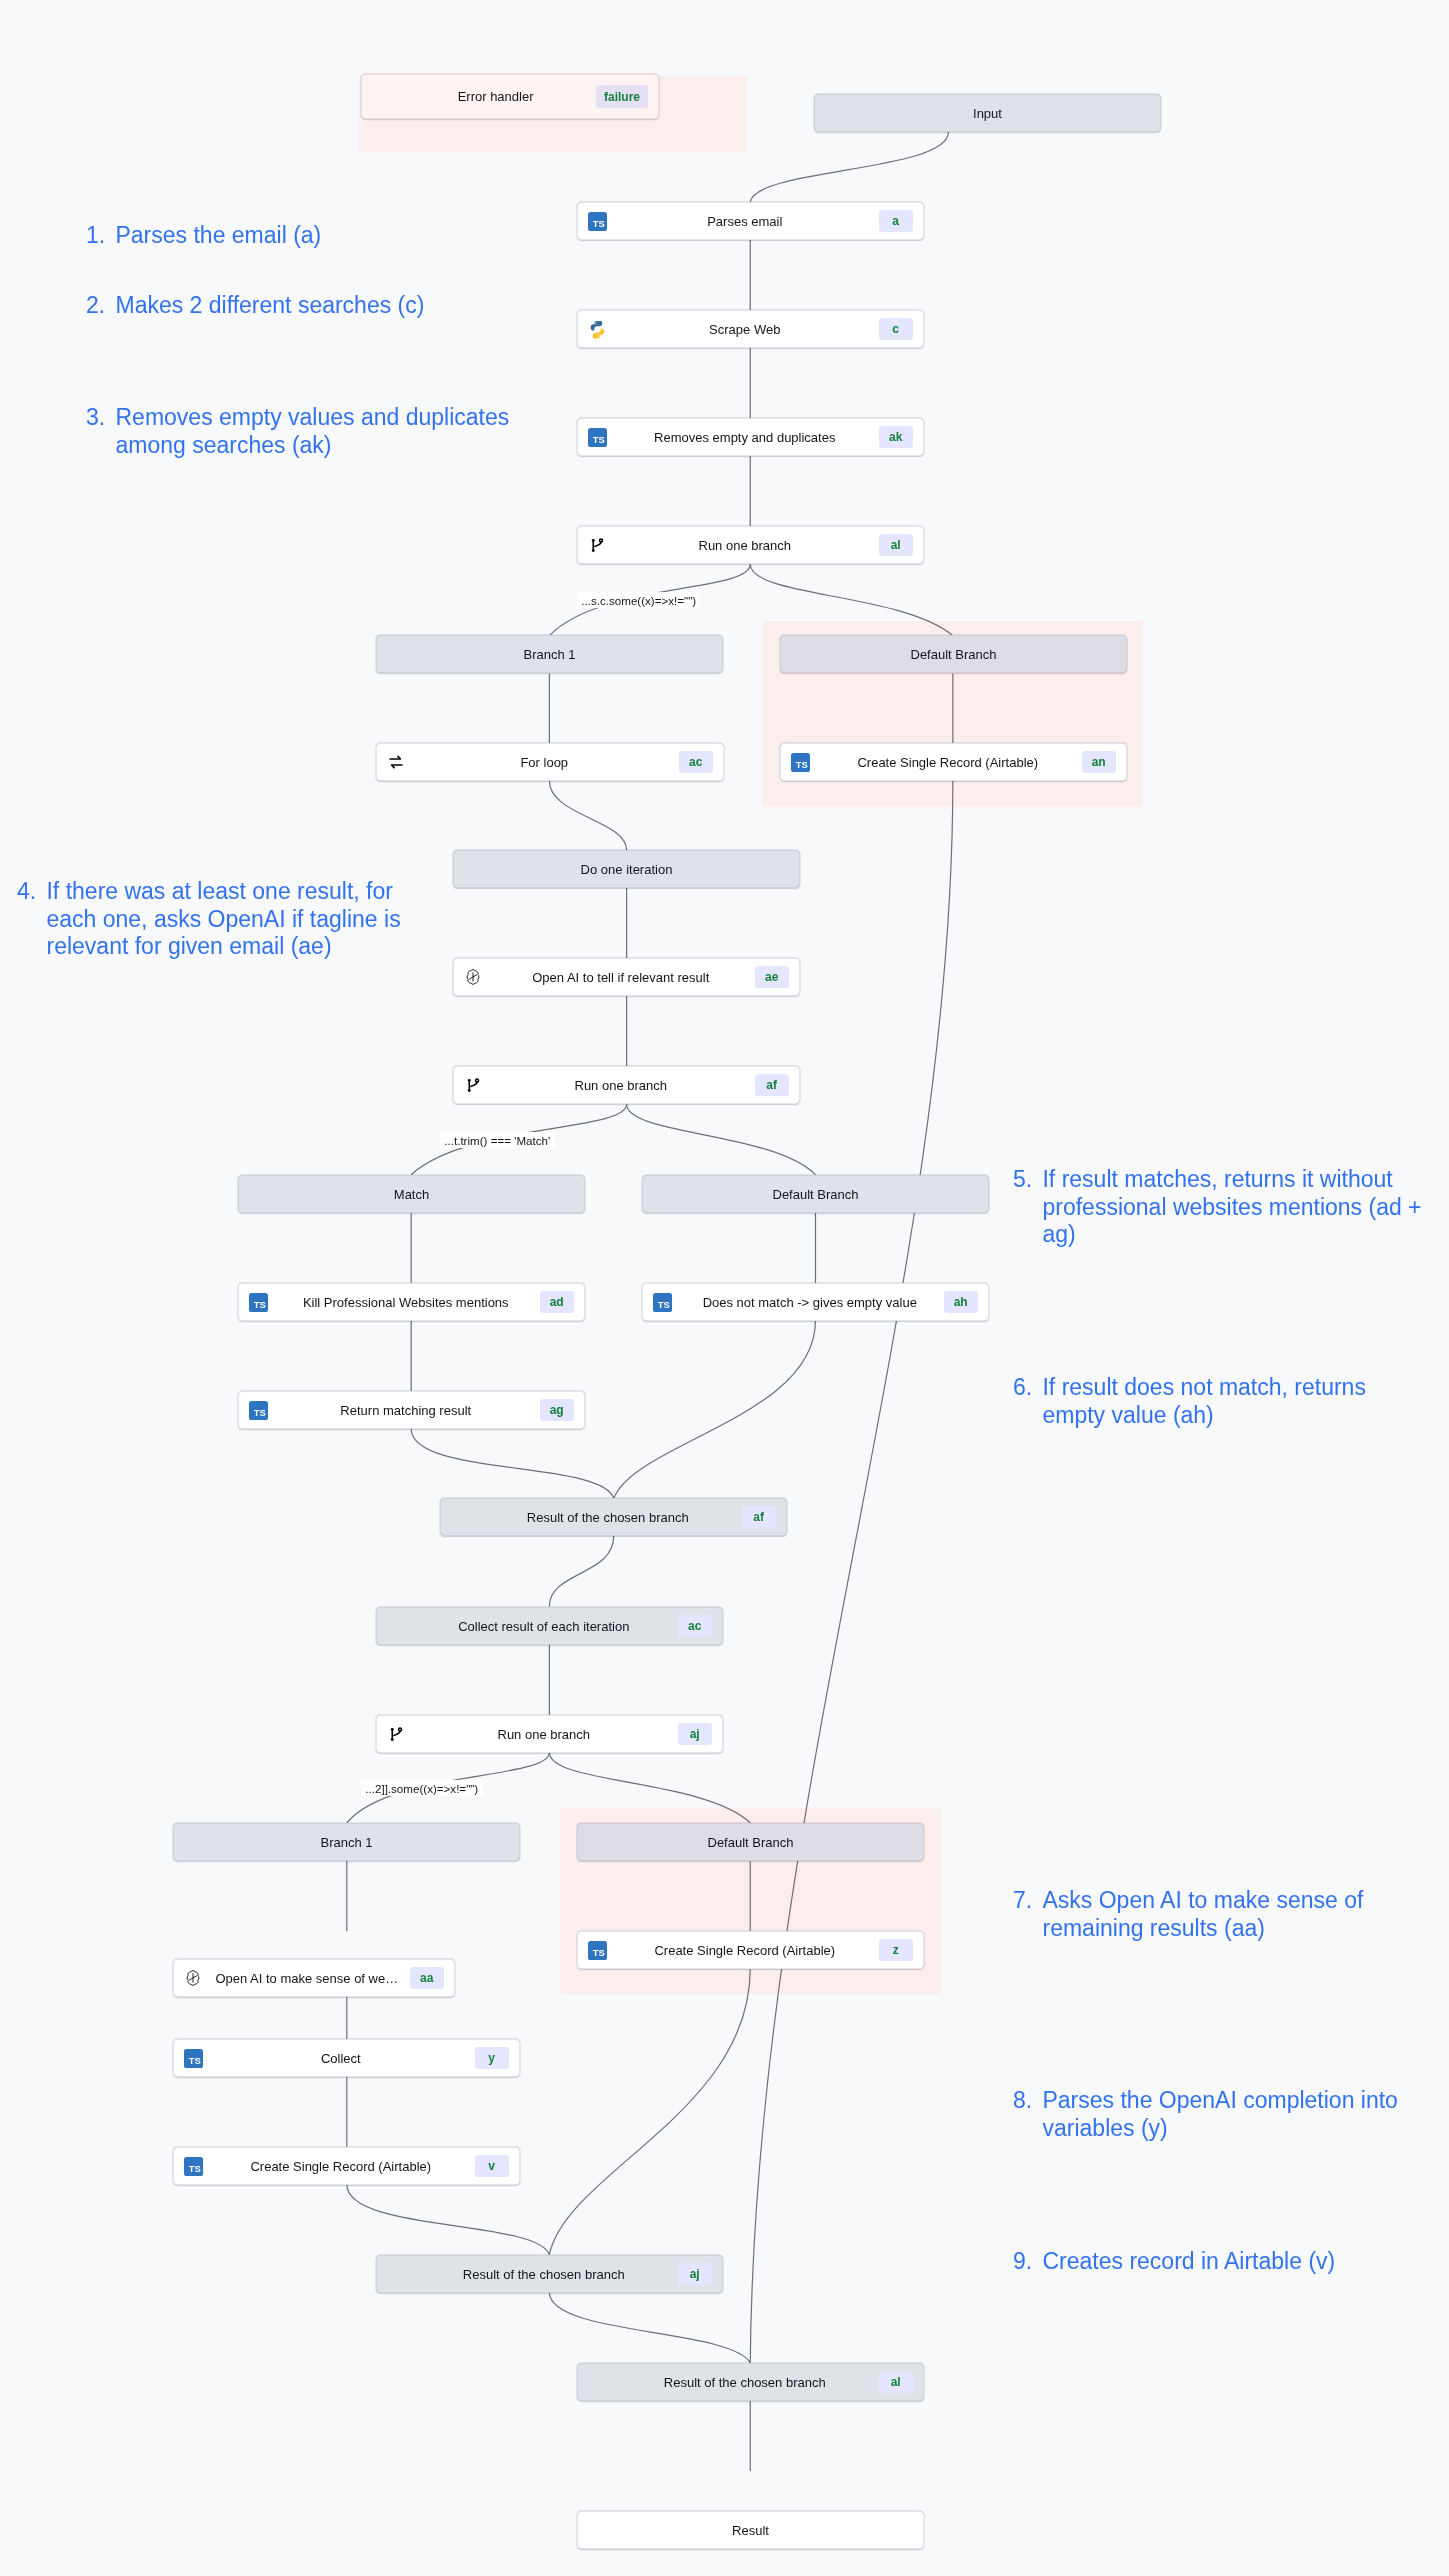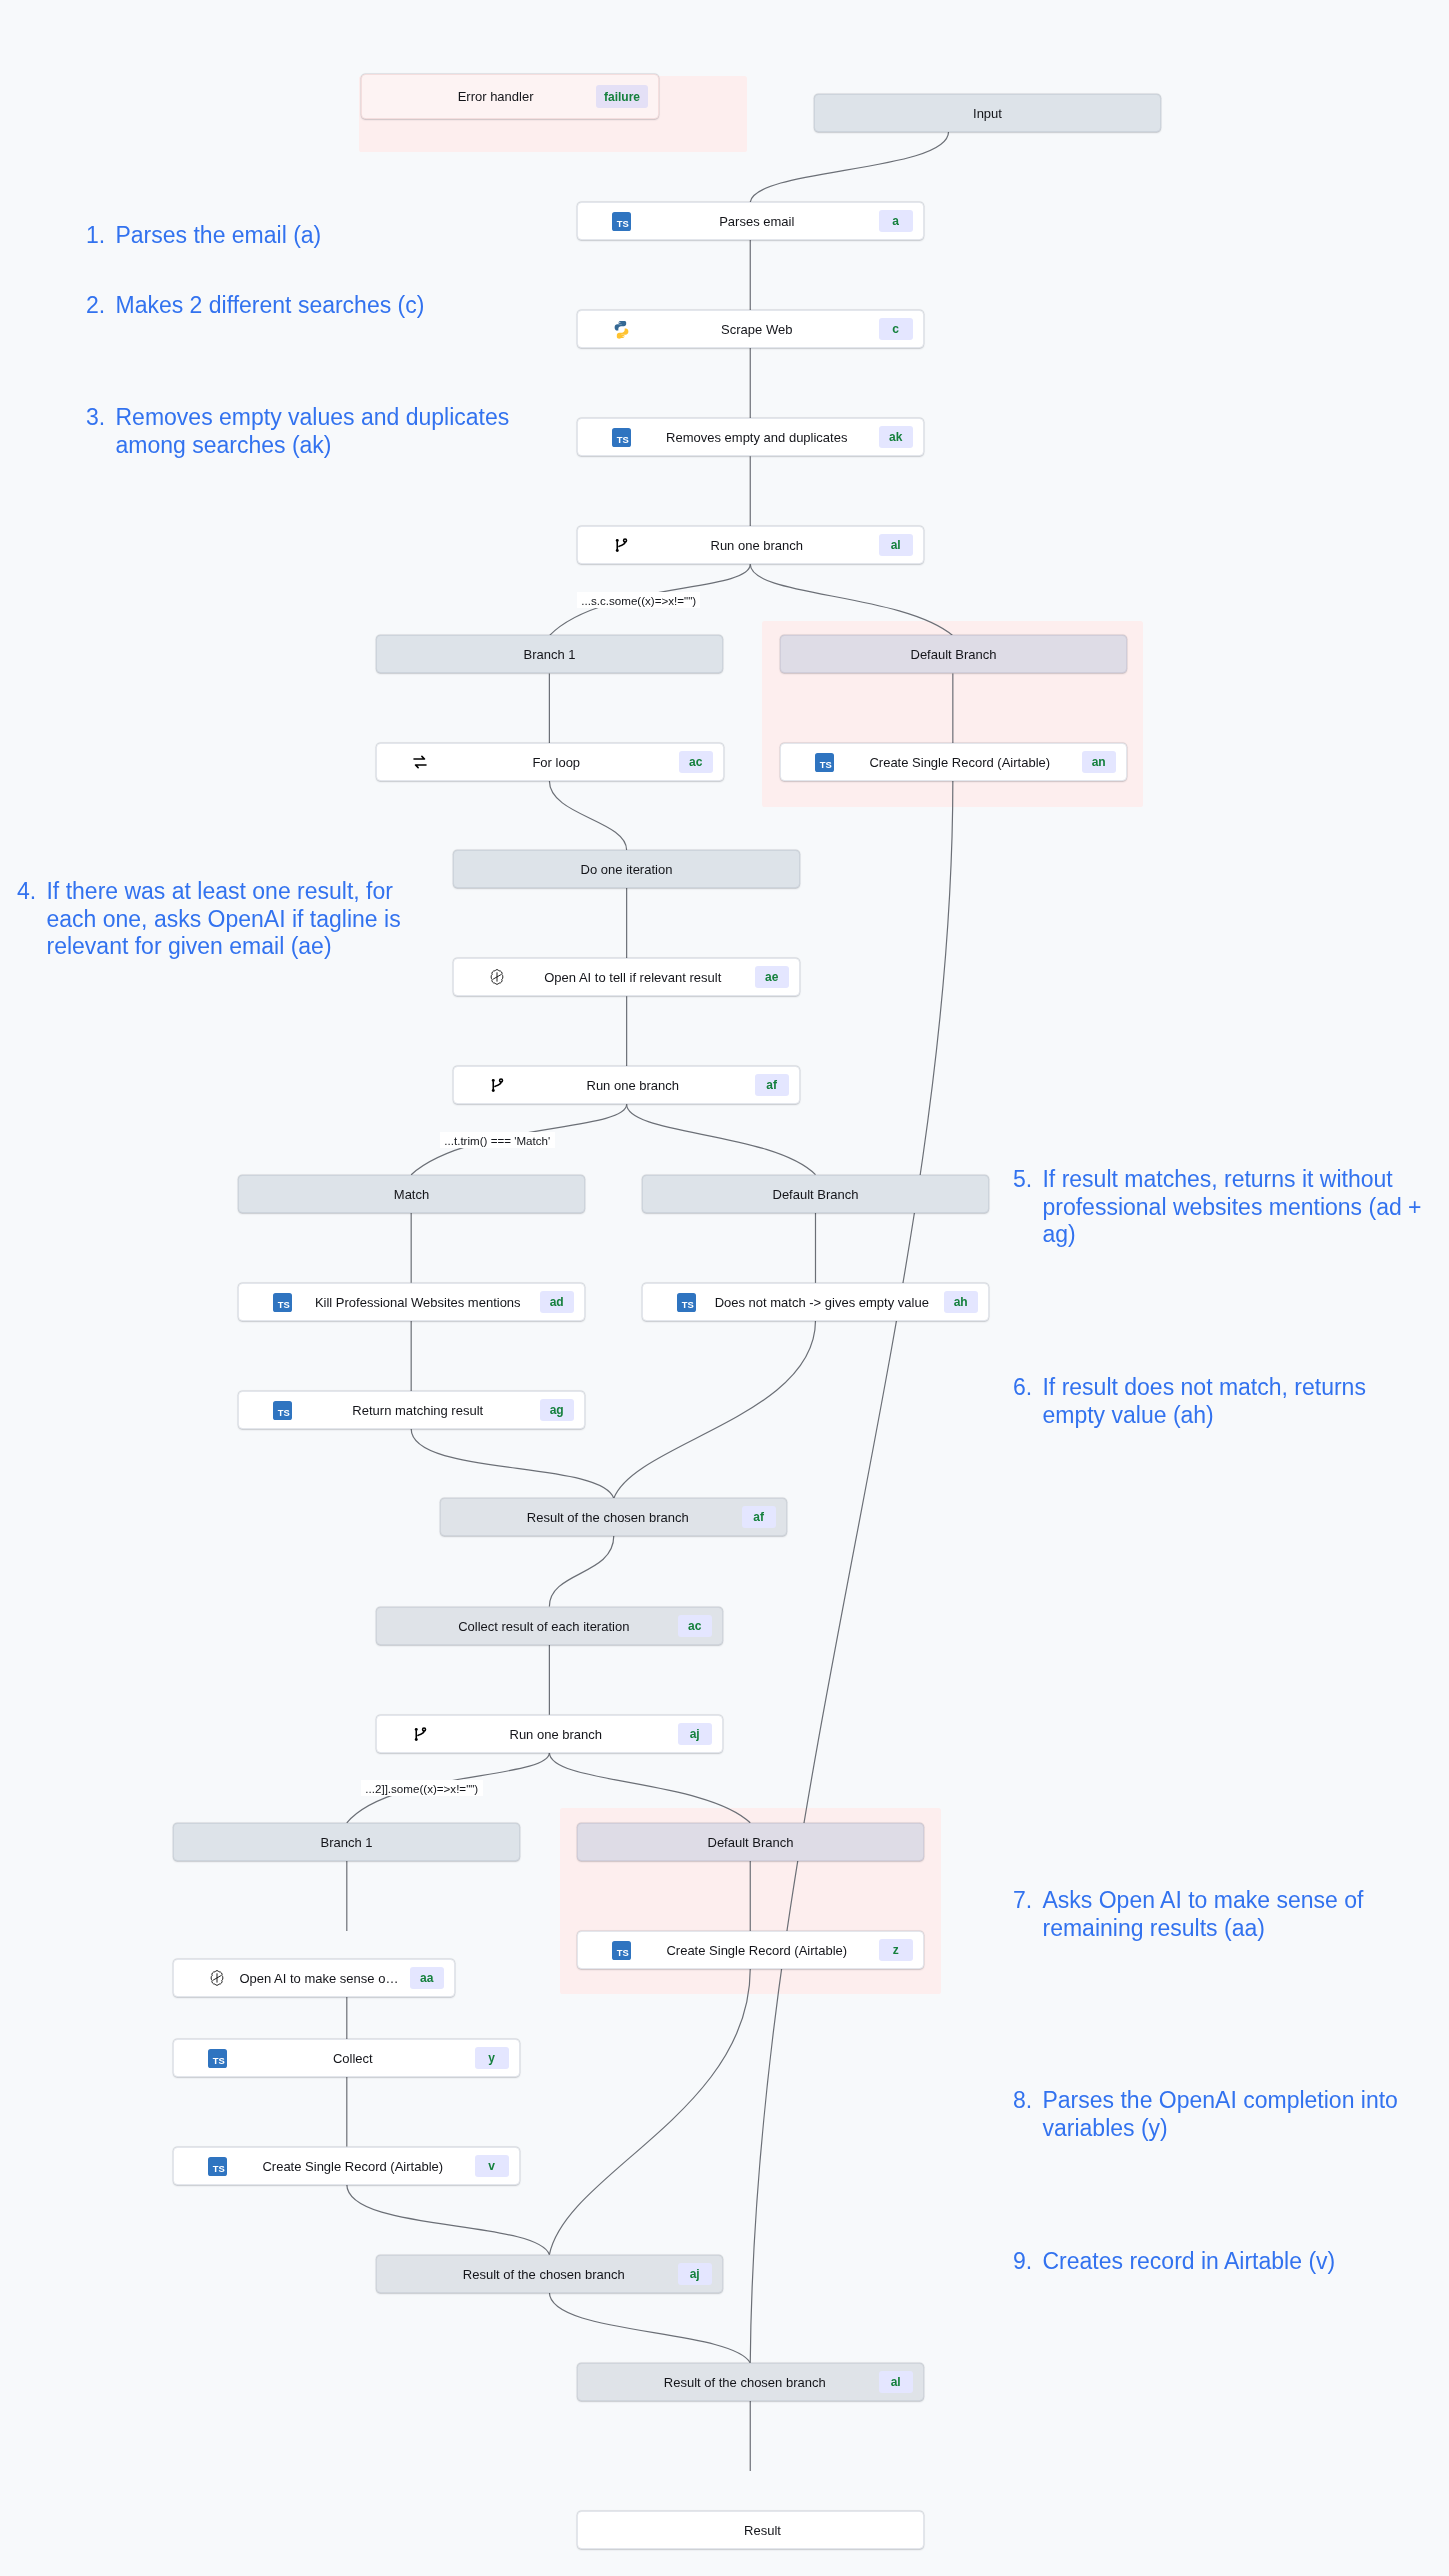--- a/index.html
+++ b/index.html
@@ -63,21 +63,21 @@
     border-radius: 3px;
     background: #e4e6ff;
     color: #15803d;
     font-size: 12px;
     font-weight: bold;
   }
   .node.no-ico .ttl { margin-left: 38px; }
   .node.no-tag .ttl { margin-right: 38px; }
 
   
-  .n-white  { background: #ffffff; border: 0.9px solid #e3e6ec; padding-left: 24px; }
+  .n-white  { background: #ffffff; border: 0.9px solid #e3e6ec; }
   .n-steel  { background: #dde3e9; border: 0.9px solid #cdd4dc; }
   .n-mauve  { background: #dedce6; border: 0.9px solid #d0cdda; }
   .n-rose   { background: #fdf3f3; border: 0.9px solid #f4dede; }
   .n-grey   { background: #dfe3e8; border: 0.9px solid #d0d5dc; }
   .n-rose .tag { background: #e4e0f6; }
 
   
   .edge-label {
     position: absolute;
     z-index: 4;

